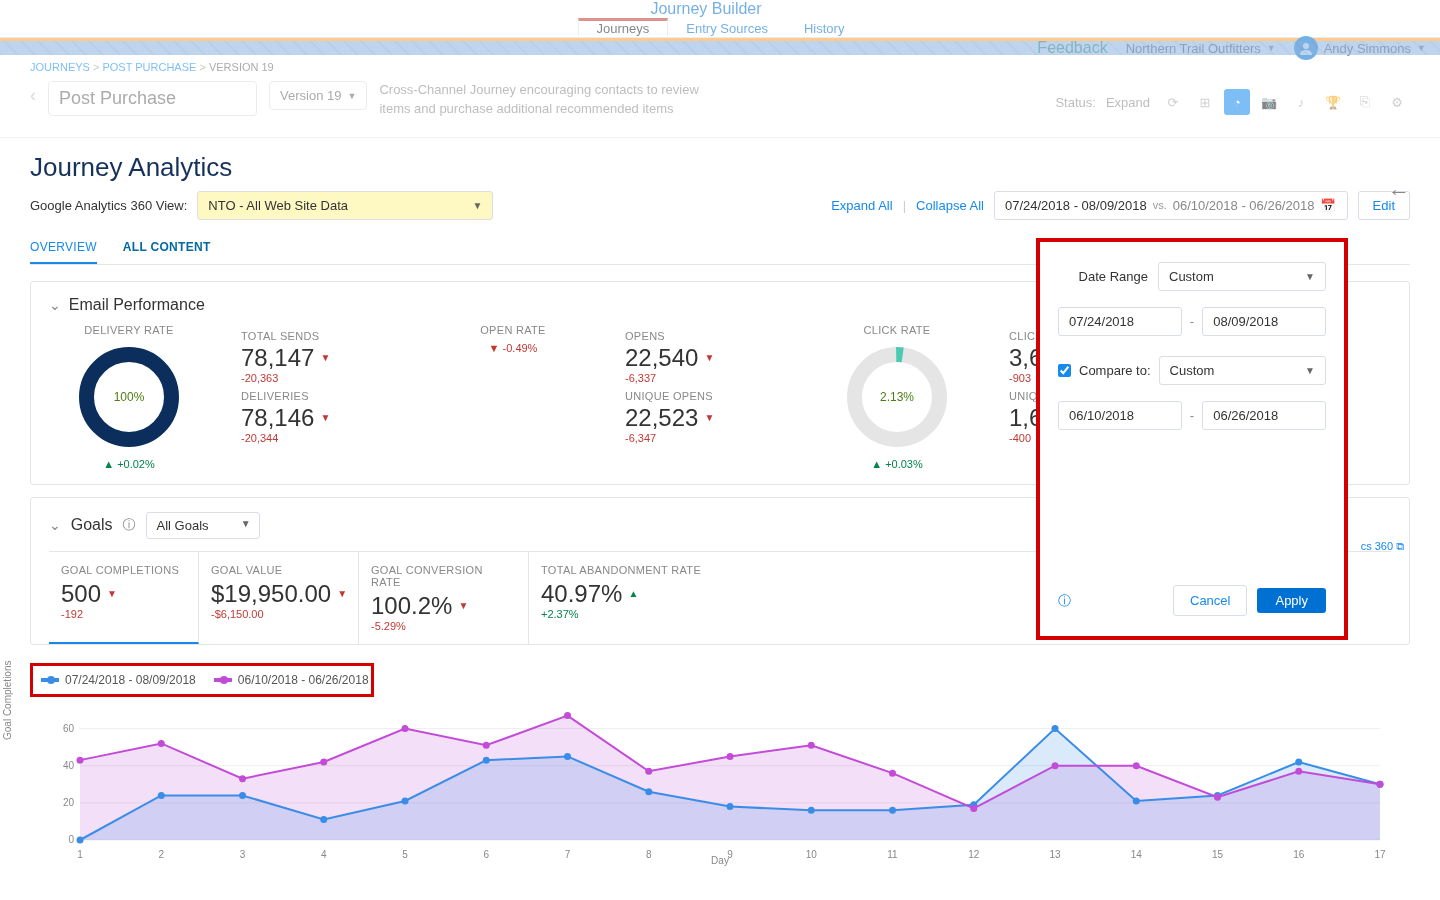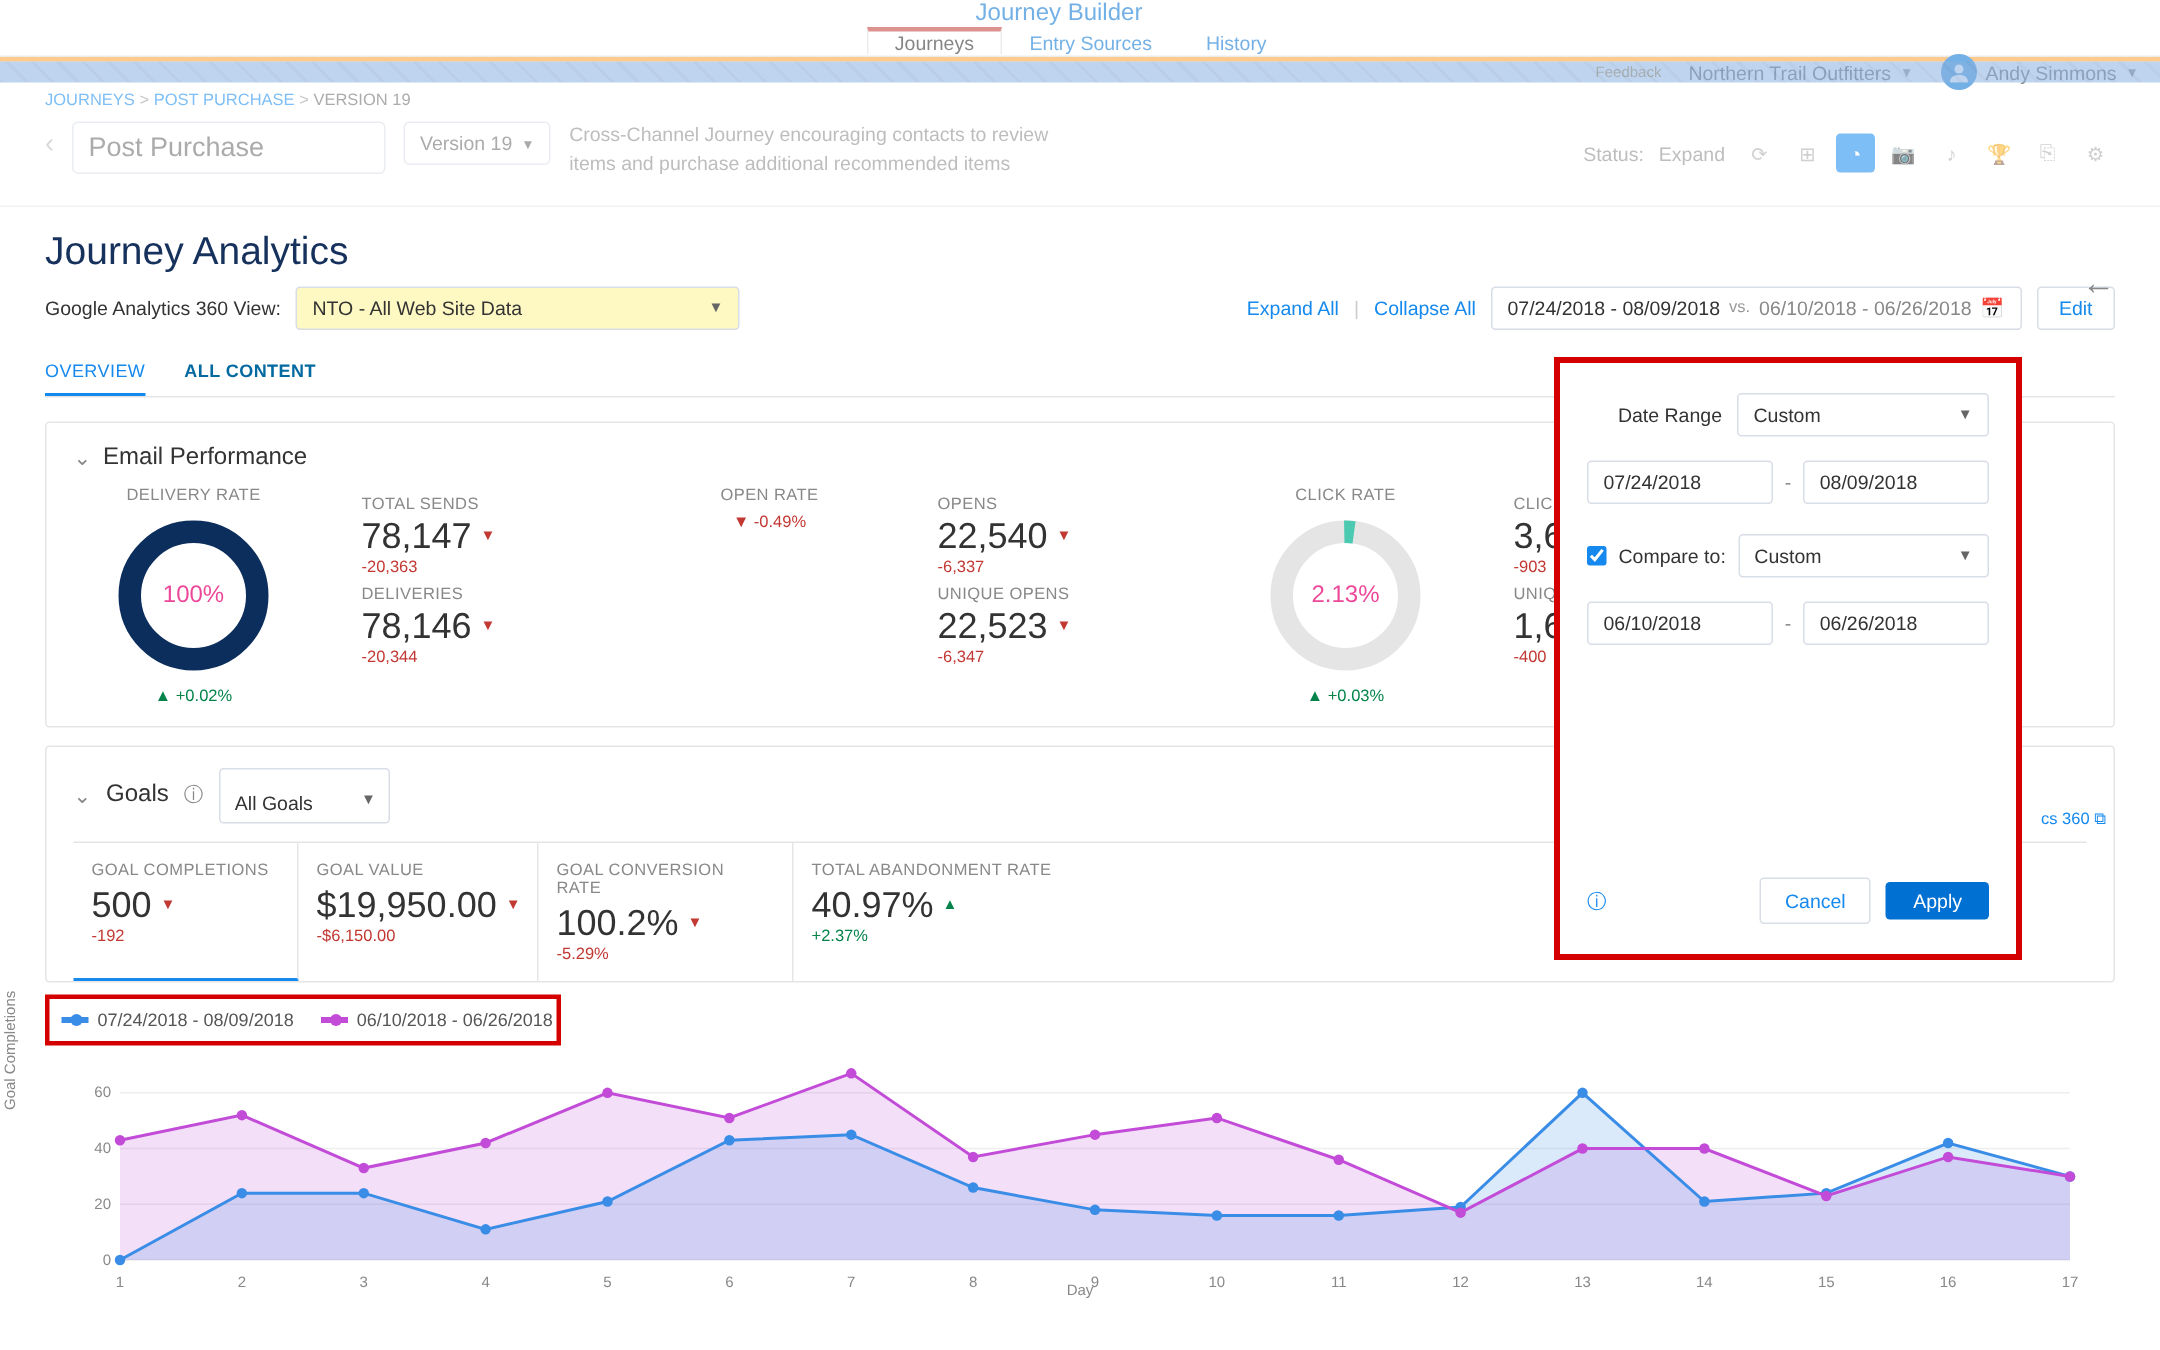--- a/index.html
+++ b/index.html
@@ -6,21 +6,21 @@
 body { font-family: -apple-system, BlinkMacSystemFont, "Segoe UI", Helvetica, Arial, sans-serif; font-size: 13px; color: #333; background: #fff; width: 1440px; height: 900px; overflow: hidden; position: relative; }
 
 
 .topnav { height: 38px; background: #fff; border-bottom: 1px solid #ddd; display: flex; align-items: center; padding: 0 14px; flex-direction: column; }
 .cloud-logo { width: 28px; height: 20px; margin-right: 8px; }
 .app-title { font-size: 16px; color: #0070d2; font-weight: 400; margin-right: 28px; }
 .topnav-tabs { display: flex; height: 100%; }
 .topnav-tab { padding: 0 18px; display: flex; align-items: center; font-size: 13px; color: #0070d2; cursor: pointer; border-top: 3px solid transparent; }
 .topnav-tab.active { border-top: 3px solid #c23934; background: #fff; border-left: 1px solid #ddd; border-right: 1px solid #ddd; color: #222; font-weight: 400; }
 .topnav-right { margin-left: auto; display: flex; align-items: center; gap: 18px; }
-.feedback { color: #a16207; font-size: 10px; }
+.feedback { color: #15803d; font-size: 16px; }
 .org-picker, .user-picker { color: #333; font-size: 13px; display: flex; align-items: center; gap: 6px; cursor: pointer; }
 .avatar { width: 24px; height: 24px; border-radius: 50%; background: #0070d2; display: flex; align-items: center; justify-content: center; }
 .caret-down { font-size: 9px; color: #666; }
 
 
 .orange-bar { height: 3px; background: #ff9e2c; }
 .topo { height: 14px; background: repeating-linear-gradient(45deg, #1a5fb0 0 2px, #2a72c9 2px 12px); opacity: .55; }
 
 
 .breadcrumb { padding: 6px 30px; font-size: 11px; color: #1589ee; }
@@ -64,35 +64,35 @@
 
 
 .panel { border: 1px solid #e5e5e5; border-radius: 3px; margin-top: 16px; padding: 14px 18px; }
 .panel-head { display: flex; align-items: center; gap: 8px; color: #333; font-size: 16px; font-weight: 300; margin-bottom: 10px; }
 .chev { font-size: 14px; color: #888; }
 .email-row { display: flex; align-items: flex-start; gap: 32px; }
 .col-label { font-size: 11px; letter-spacing: .3px; color: #888; text-align: center; margin-bottom: 6px; }
 .donut-col { text-align: center; }
 .donut { position: relative; width: 110px; height: 110px; margin: 0 auto; }
 .donut svg { width: 110px; height: 110px; }
-.donut-val { position: absolute; inset: 0; display: flex; align-items: center; justify-content: center; font-size: 16px; color: #ec4899; font-weight: 300; }
+.donut-val { position: absolute; inset: 0; display: flex; align-items: center; justify-content: center; font-size: 12px; color: #4d7c0f; font-weight: 300; }
 .delta { font-size: 11px; margin-top: 6px; }
 .delta.up::before { content: "▲ "; color: #04844b; }
 .delta.up { color: #04844b; }
 .delta.dn::before { content: "▼ "; color: #c23934; }
 .delta.dn { color: #c23934; }
 .stat-lbl { font-size: 11px; letter-spacing: .3px; color: #888; margin-bottom: 2px; margin-top: 6px; }
 .stat-val { font-size: 24px; font-weight: 300; display: flex; align-items: center; gap: 6px; }
 .red-car { font-size: 10px; color: #c23934; }
 .subdelta { font-size: 11px; color: #c23934; }
 .stat-block { margin-bottom: 4px; }
 
 
 .goals-hdr { display: flex; align-items: center; gap: 10px; }
-.goals-select { border: 1px solid #d8dde6; border-radius: 3px; padding: 15px 50px 5px 10px; font-size: 13px; color: #333; position: relative; }
+.goals-select { border: 1px solid #d8dde6; border-radius: 3px; padding: 5px 50px 5px 10px; font-size: 13px; color: #333; position: relative; }
 .ext-link { position: absolute; right: 36px; top: 540px; font-size: 11px; color: #1589ee; }
 .goals-row { display: flex; margin-top: 12px; border-top: 1px solid #e5e5e5; }
 .goal-cell { flex: 0 0 auto; padding: 12px 18px 12px 12px; border-right: 1px solid #e5e5e5; }
 .goal-cell.active { border-bottom: 2px solid #1589ee; }
 .goal-lbl { font-size: 11px; color: #888; letter-spacing: .3px; margin-bottom: 4px; }
 .goal-val { font-size: 24px; font-weight: 300; display: flex; align-items: center; gap: 6px; }
 .goal-delta-dn { font-size: 11px; color: #c23934; }
 .goal-delta-up { font-size: 11px; color: #04844b; }
 
 

